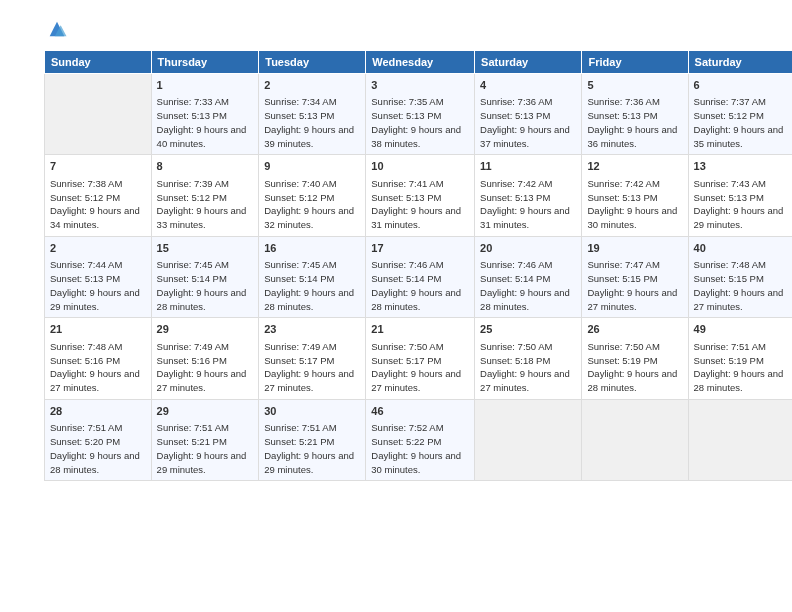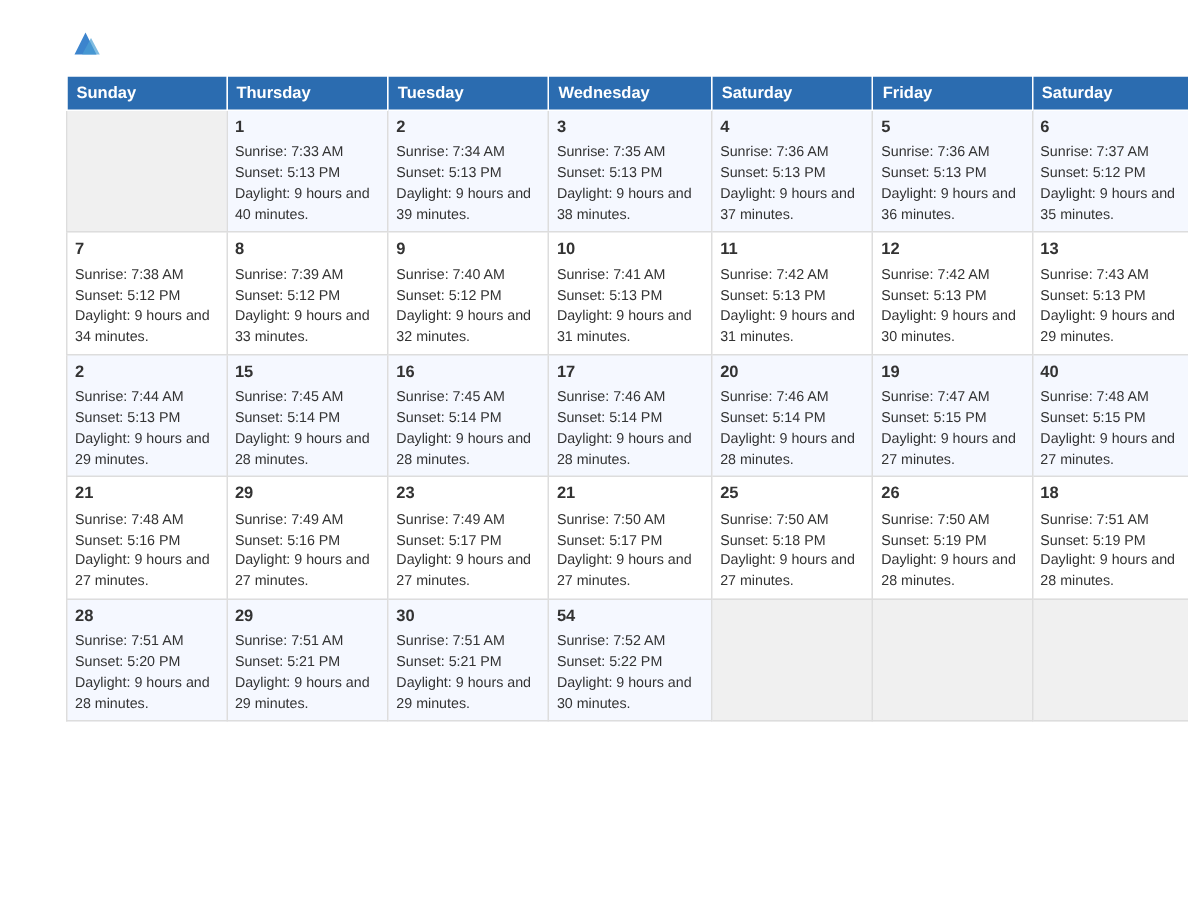--- a/index.html
+++ b/index.html
@@ -246,39 +246,39 @@
           </td>
           <td>
             <span class="day-num">25</span>
             <div class="day-info">Sunrise: 7:50 AM<br>Sunset: 5:18 PM<br>Daylight: 9 hours and 27 minutes.</div>
           </td>
           <td>
             <span class="day-num">26</span>
             <div class="day-info">Sunrise: 7:50 AM<br>Sunset: 5:19 PM<br>Daylight: 9 hours and 28 minutes.</div>
           </td>
           <td>
-            <span class="day-num">18</span>
+            <span class="day-num">49</span>
             <div class="day-info">Sunrise: 7:51 AM<br>Sunset: 5:19 PM<br>Daylight: 9 hours and 28 minutes.</div>
           </td>
         </tr>
         <tr>
           <td>
             <span class="day-num">28</span>
             <div class="day-info">Sunrise: 7:51 AM<br>Sunset: 5:20 PM<br>Daylight: 9 hours and 28 minutes.</div>
           </td>
           <td>
             <span class="day-num">29</span>
             <div class="day-info">Sunrise: 7:51 AM<br>Sunset: 5:21 PM<br>Daylight: 9 hours and 29 minutes.</div>
           </td>
           <td>
             <span class="day-num">30</span>
             <div class="day-info">Sunrise: 7:51 AM<br>Sunset: 5:21 PM<br>Daylight: 9 hours and 29 minutes.</div>
           </td>
           <td>
-            <span class="day-num">54</span>
+            <span class="day-num">46</span>
             <div class="day-info">Sunrise: 7:52 AM<br>Sunset: 5:22 PM<br>Daylight: 9 hours and 30 minutes.</div>
           </td>
           <td class="empty"></td>
           <td class="empty"></td>
           <td class="empty"></td>
         </tr>
       </tbody>
   </table>
 </div>
 

